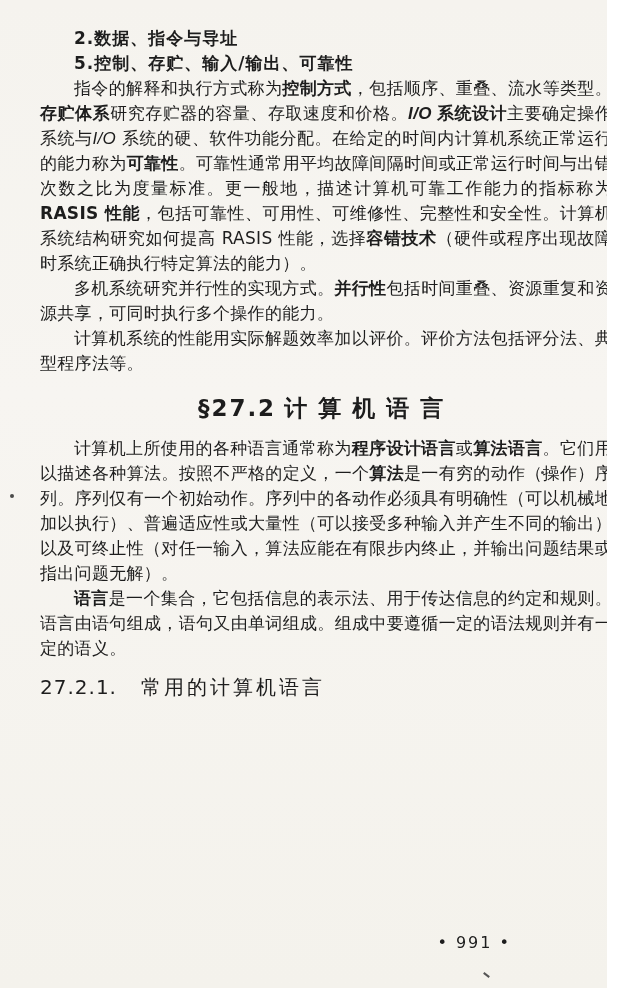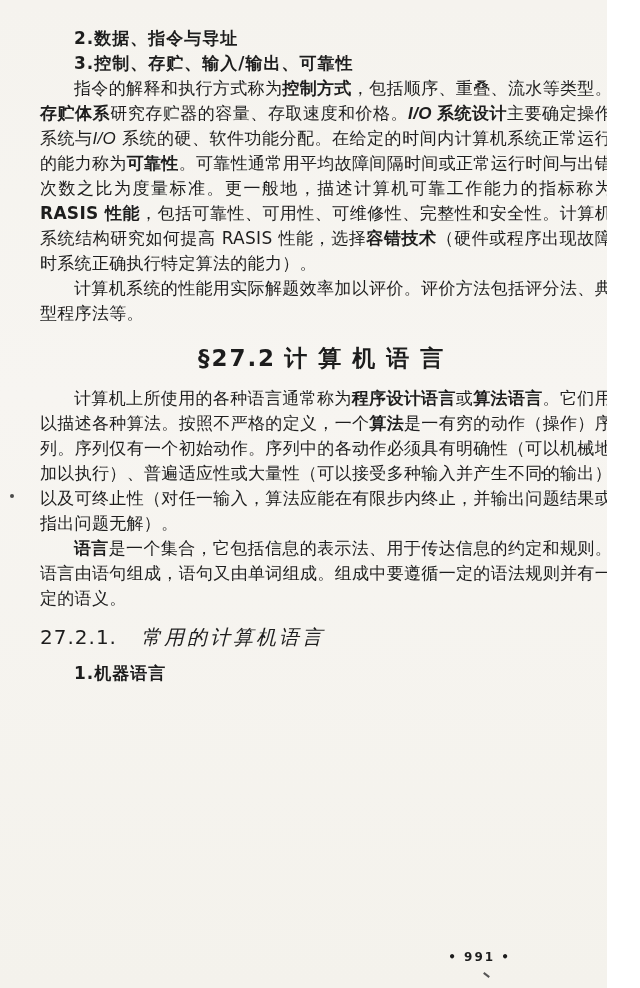--- a/index.html
+++ b/index.html
@@ -43,64 +43,64 @@
   }
   .sec-num{letter-spacing:2px;margin-right:8px;}
   .sec-title{letter-spacing:11px;}
   .subsec-head{
     font-weight:400;
     font-size:20px;
     line-height:28px;
     margin:12px 0 10px 0;
   }
   .subsec-num{margin-right:24px;letter-spacing:1px;}
-  .subsec-title{letter-spacing:3px;font-style:italic;}
+  .subsec-title{letter-spacing:3px;}
   .page-number{
     position:absolute;
-    right:96px;bottom:24px;
-    font-size:12px;
-    font-weight:700;
+    right:96px;bottom:36px;
+    font-size:16px;
+    font-weight:400;
     letter-spacing:2px;
   }
   .speck{position:absolute;background:#4a4a4a;}
   .speck-dot{width:4px;height:4px;border-radius:50%;}
   .speck-dot-sm{width:3px;height:3px;border-radius:50%;}
   .speck-tick{width:7px;height:2px;transform:rotate(38deg);background:#555;}
 </style>
 </head>
 <body>
 
 <div class="page">
   <div class="body-text">
 
     <h3 class="item-head">2.数据、指令与导址</h3>
 
 
-    <h3 class="item-head">3.控制、存贮、输入/输出、可靠性</h3>
+    <h3 class="item-head">5.控制、存贮、输入/输出、可靠性</h3>
 
     <p><span>指令的解释和执行方式称为</span><span class="b">控制方式</span><span>，包括顺序、重叠、流水等类型。</span><span class="b">存贮体系</span><span>研究存贮器的容量、存取速度和价格。</span><span class="b i">I/O </span><span class="b">系统设计</span><span>主要确定操作系统与</span><span class="i">I/O</span><span> 系统的硬、软件功能分配。在给定的时间内计算机系统正常运行的能力称为</span><span class="b">可靠性</span><span>。可靠性通常用平均故障间隔时间或正常运行时间与出错次数之比为度量标准。更一般地，描述计算机可靠工作能力的指标称为 </span><span class="b">RASIS 性能</span><span>，包括可靠性、可用性、可维修性、完整性和安全性。计算机系统结构研究如何提高 RASIS 性能，选择</span><span class="b">容错技术</span><span>（硬件或程序出现故障时系统正确执行特定算法的能力）。</span></p>
 
 
+    <p><span>多机系统研究并行性的实现方式。</span><span class="b">并行性</span><span>包括时间重叠、资源重复和资源共享，可同时执行多个操作的能力。</span></p>
 
     <p><span>计算机系统的性能用实际解题效率加以评价。评价方法包括评分法、典型程序法等。</span></p>
 
     <h2 class="sec-head">
       <span class="sec-num">§27.2</span><span class="sec-title">计算机语言</span>
     </h2>
 
     <p><span>计算机上所使用的各种语言通常称为</span><span class="b">程序设计语言</span><span>或</span><span class="b">算法语言</span><span>。它们用以描述各种算法。按照不严格的定义，一个</span><span class="b">算法</span><span>是一有穷的动作（操作）序列。序列仅有一个初始动作。序列中的各动作必须具有明确性（可以机械地加以执行）、普遍适应性或大量性（可以接受多种输入并产生不同的输出）以及可终止性（对任一输入，算法应能在有限步内终止，并输出问题结果或指出问题无解）。</span></p>
 
     <p><span class="b">语言</span><span>是一个集合，它包括信息的表示法、用于传达信息的约定和规则。语言由语句组成，语句又由单词组成。组成中要遵循一定的语法规则并有一定的语义。</span></p>
 
 
     <h2 class="subsec-head">
       <span class="subsec-num">27.2.1.</span><span class="subsec-title">常用的计算机语言</span>
     </h2>
 
-    <h3 class="item-head">1.机器语言</h3>
 
   </div>
 
   <div class="page-number">
     <span>• 991 •</span>
   </div>
 
   <div class="speck speck-dot" style="left:10px;top:494px;"></div>
   <div class="speck speck-dot-sm" style="left:541px;top:471px;"></div>
   <div class="speck speck-tick" style="left:483px;bottom:12px;"></div>

